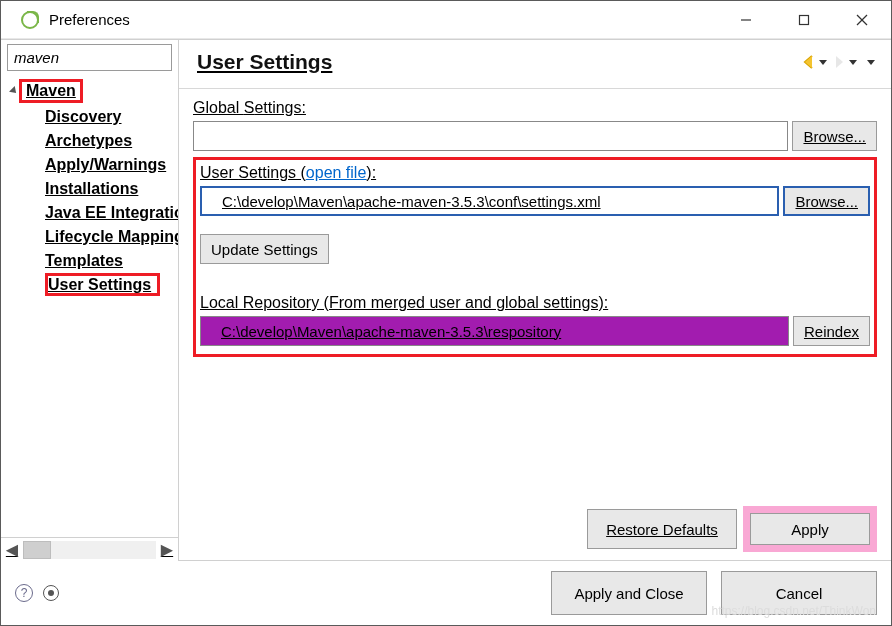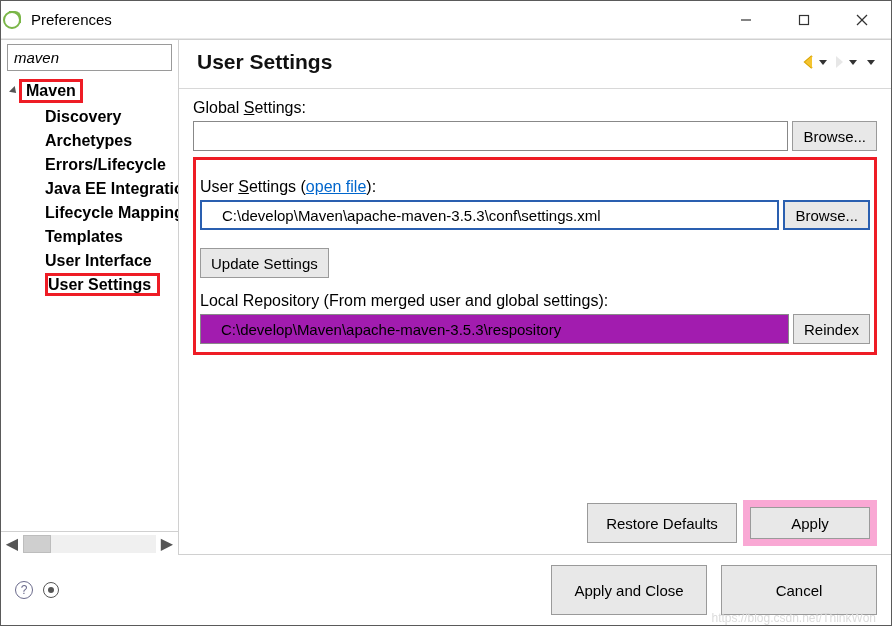--- a/index.html
+++ b/index.html
@@ -1,29 +1,29 @@
 <!DOCTYPE html>
 <html><head>
 <meta charset="utf-8">
 <style>
 * { box-sizing: border-box; font-family: 'Segoe UI', Tahoma, sans-serif; font-size: 16px; }
 html, body { margin: 0; padding: 0; }
 body { background: #fff; }
 
 .window { width: 892px; height: 626px; border: 1px solid #5a5a5a; display: flex; flex-direction: column; background: #fff; }
 
-.titlebar { height: 38px; display: flex; align-items: center; padding-left: 2px; border-bottom: 1px solid #e8e8e8; }
+.titlebar { height: 38px; display: flex; align-items: center; padding-left: 20px; border-bottom: 1px solid #e8e8e8; }
 .titlebar .app-icon { width: 18px; height: 18px; border-radius: 50%; border: 2px solid #7ab648; margin-right: 10px; position: relative; }
 .titlebar .app-icon::after { content: ""; position: absolute; right: -2px; top: -2px; width: 10px; height: 10px; border: 2px solid #7ab648; border-left: none; border-bottom: none; border-radius: 0 50% 0 0; }
 .titlebar .title-text { font-size: 15px; color: #000; }
 .titlebar .win-controls { margin-left: auto; display: flex; height: 100%; }
 .titlebar .win-btn { width: 58px; display: flex; align-items: center; justify-content: center; color: #444; cursor: pointer; }
 .titlebar .win-btn svg { width: 12px; height: 12px; }
 
-.body-row { flex: 1; display: flex; min-height: 0; border-top: 1px solid #d0d0d0; }
+.body-row { flex: 1; display: flex; min-height: 0; border-top: 1px solid #d0d0d0; text-decoration: underline; }
 
 .sidebar { width: 178px; display: flex; flex-direction: column; border-right: 1px solid #d0d0d0; }
 .search-wrap { padding: 4px 6px 2px 6px; }
 .search-input { width: 100%; height: 27px; border: 1px solid #9a9a9a; padding: 2px 22px 2px 6px; font-size: 15px; color: #000; background: #fff; font-style: italic; }
 .search-clear { float: right; margin-top: -23px; margin-right: 10px; color: #b7a76c; font-size: 12px; cursor: pointer; }
 
 .tree { flex: 1; overflow: auto; padding: 4px 0 4px 2px; }
 .tree-parent { display: flex; align-items: center; padding: 2px 0 2px 8px; font-weight: 700; color: #000; cursor: pointer; }
 .tree-caret { display: inline-block; border-left: 6px solid #555; border-top: 4px solid transparent; border-bottom: 4px solid transparent; transform: rotate(45deg); margin-right: 2px; }
 .tree-parent .label { padding: 0 4px; border: 3px solid #ee1c25; }
@@ -46,38 +46,38 @@
 
 .form-area { padding: 10px 14px; flex: 1; }
 .form-label { font-size: 16px; color: #000; margin-bottom: 4px; }
 .form-label .u { text-decoration: underline; }
 .form-label a { color: #0066cc; text-decoration: underline; cursor: pointer; }
 .form-row { display: flex; gap: 4px; align-items: flex-start; margin-bottom: 6px; }
 .text-input { flex: 1; height: 30px; border: 1px solid #888; padding: 2px 20px; font-size: 15px; background: #fff; }
 .btn { height: 30px; padding: 0 10px; background: #e8e8e8; border: 1px solid #9a9a9a; font-size: 15px; color: #000; cursor: pointer; }
 
 .highlight-box { border: 3px solid #ee1c25; padding: 2px 4px 8px 4px; margin-top: 2px; }
-.highlight-box .form-label { margin-top: 16px; }
+.highlight-box .form-label { margin-top: 2px; }
 .input-highlight { border: 2px solid #2a5fb0 !important; }
 .btn-highlight-border { border: 7px solid #f9a8d4; display: inline-block; }
 
 .action-row { display: flex; justify-content: flex-end; align-items: center; padding: 8px 14px; gap: 6px; }
 .action-row .btn { height: 40px; min-width: 120px; }
 .bottom-sep { border-top: 1px solid #d0d0d0; }
 .footer-row { display: flex; align-items: center; padding: 10px 14px; }
 .footer-icons { display: flex; gap: 10px; align-items: center; }
 .footer-icons .help { width: 18px; height: 18px; border: 1.6px solid #6b6b8c; border-radius: 50%; color: #6b6b8c; font-size: 12px; display: flex; align-items: center; justify-content: center; cursor: pointer; }
 .footer-icons .target { width: 16px; height: 16px; border: 1.6px solid #555; border-radius: 50%; display: flex; align-items: center; justify-content: center; cursor: pointer; }
 .footer-icons .target::after { content: ""; width: 6px; height: 6px; border-radius: 50%; background: #555; }
 .footer-row .btns { margin-left: auto; display: flex; gap: 14px; }
-.footer-row .btn { width: 156px; height: 50px; }
+.footer-row .btn { width: 156px; height: 44px; }
 
 .readonly { background: #a21caf; }
 
-.watermark { position: absolute; right: 16px; bottom: 1px; font-size: 12px; color: #dcdcdc; pointer-events: none; }
+.watermark { position: absolute; right: 16px; bottom: 8px; font-size: 12px; color: #dcdcdc; pointer-events: none; }
 .window-wrap { position: relative; width: 892px; height: 626px; }
 </style>
 </head>
 <body>
 
 <div class="window-wrap">
 <div class="window">
 
   <div class="titlebar">
     <span class="app-icon"></span>
@@ -108,25 +108,25 @@
         <input class="search-input" value="maven" style="">
         <span class="search-clear">✕</span>
       </div>
       <div class="tree">
         <div class="tree-parent">
           <span class="tree-caret"></span>
           <span class="label">Maven</span>
         </div>
         <div class="tree-child"><span class="label">Discovery</span></div>
         <div class="tree-child"><span class="label">Archetypes</span></div>
-        <div class="tree-child"><span class="label">Errors/Lifecycle</span></div>
+        <div class="tree-child"><span class="label">Apply/Warnings</span></div>
+        <div class="tree-child"><span class="label">Installations</span></div>
         <div class="tree-child"><span class="label">Java EE Integration</span></div>
         <div class="tree-child"><span class="label">Lifecycle Mappings</span></div>
         <div class="tree-child"><span class="label">Templates</span></div>
-        <div class="tree-child"><span class="label">User Interface</span></div>
         <div class="tree-child sel"><span class="label">User Settings</span></div>
       </div>
       <div class="side-scroll">
         <span class="arrow">◀</span>
         <div class="track">
               <div class="thumb"></div>
             </div>
         <span class="arrow">▶</span>
       </div>
     </div>
@@ -158,21 +158,21 @@
         <div class="highlight-box">
           <div class="form-label">
             <span>User </span><span class="u">S</span><span>ettings (</span><a>open file</a><span>):</span>
           </div>
           <div class="form-row">
             <input class="text-input input-highlight" value="C:\develop\Maven\apache-maven-3.5.3\conf\settings.xml" style="">
             <button class="btn input-highlight" style="border-width:2px">Browse...</button>
           </div>
           <button class="btn" style="margin-top:12px">Update Settings</button>
 
-          <div class="form-label" style="margin-top:14px">Local Repository (From merged user and global settings):</div>
+          <div class="form-label" style="margin-top:30px">Local Repository (From merged user and global settings):</div>
           <div class="form-row" style="margin-bottom:0">
             <input class="text-input readonly" readonly="" value="C:\develop\Maven\apache-maven-3.5.3\respository" style="">
             <button class="btn">Reindex</button>
           </div>
         </div>
       </div>
 
       <div class="action-row">
         <button class="btn" style="min-width:150px">Restore Defaults</button>
         <span class="btn-highlight-border">

